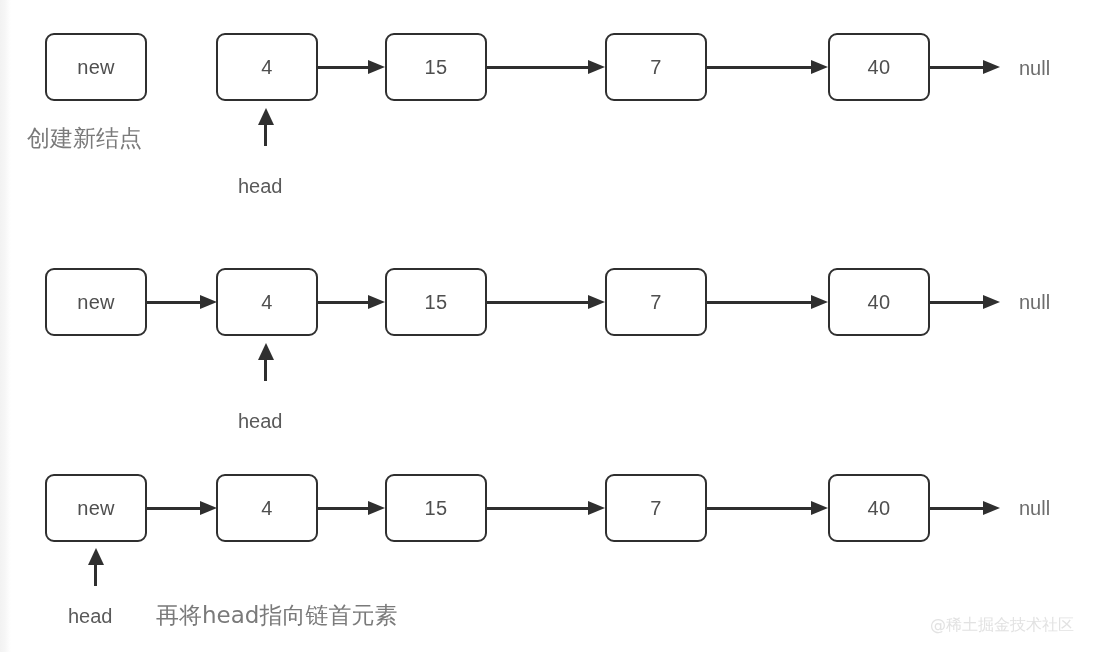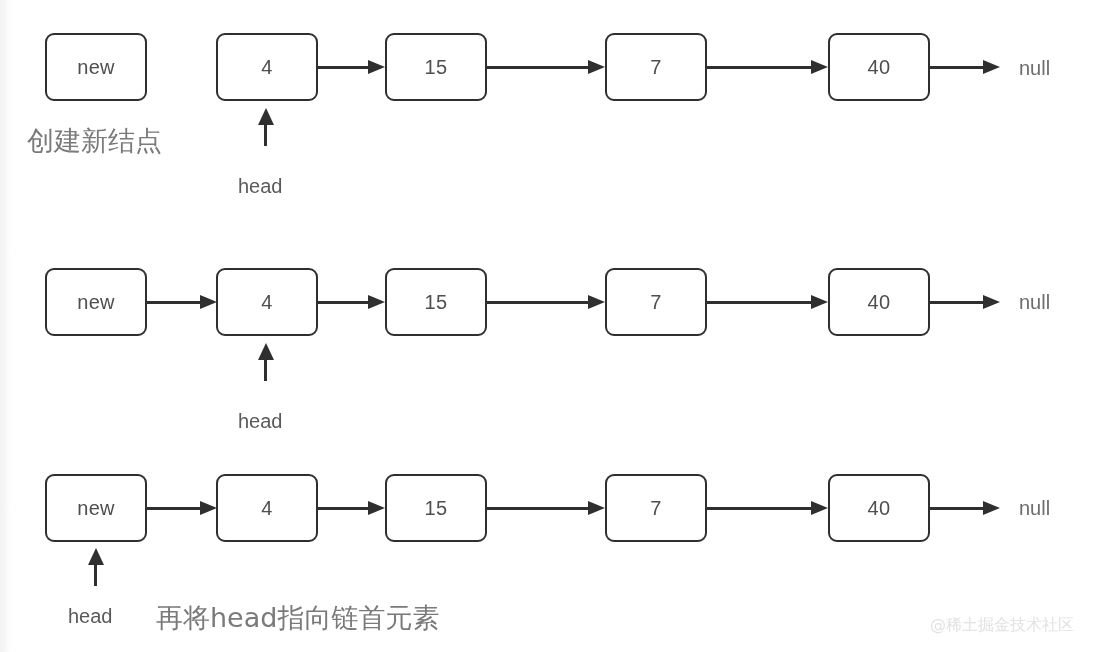--- a/index.html
+++ b/index.html
@@ -109,21 +109,21 @@
   }
   .label.pointer-label {
     font-size: 20px;
     color: #5a5a5a;
   }
   .label.null-label {
     font-size: 20px;
     color: #6d6d6d;
   }
   .label.caption {
-    font-size: 27px;
+    font-size: 23px;
     color: #7a7a7a;
     font-family: "DejaVu Sans", "Liberation Sans", sans-serif;
   }
 
   .watermark {
     position: absolute;
     font-size: 16px;
     color: #e2e2e2;
     white-space: nowrap;
     font-family: "DejaVu Sans", "Liberation Sans", sans-serif;

